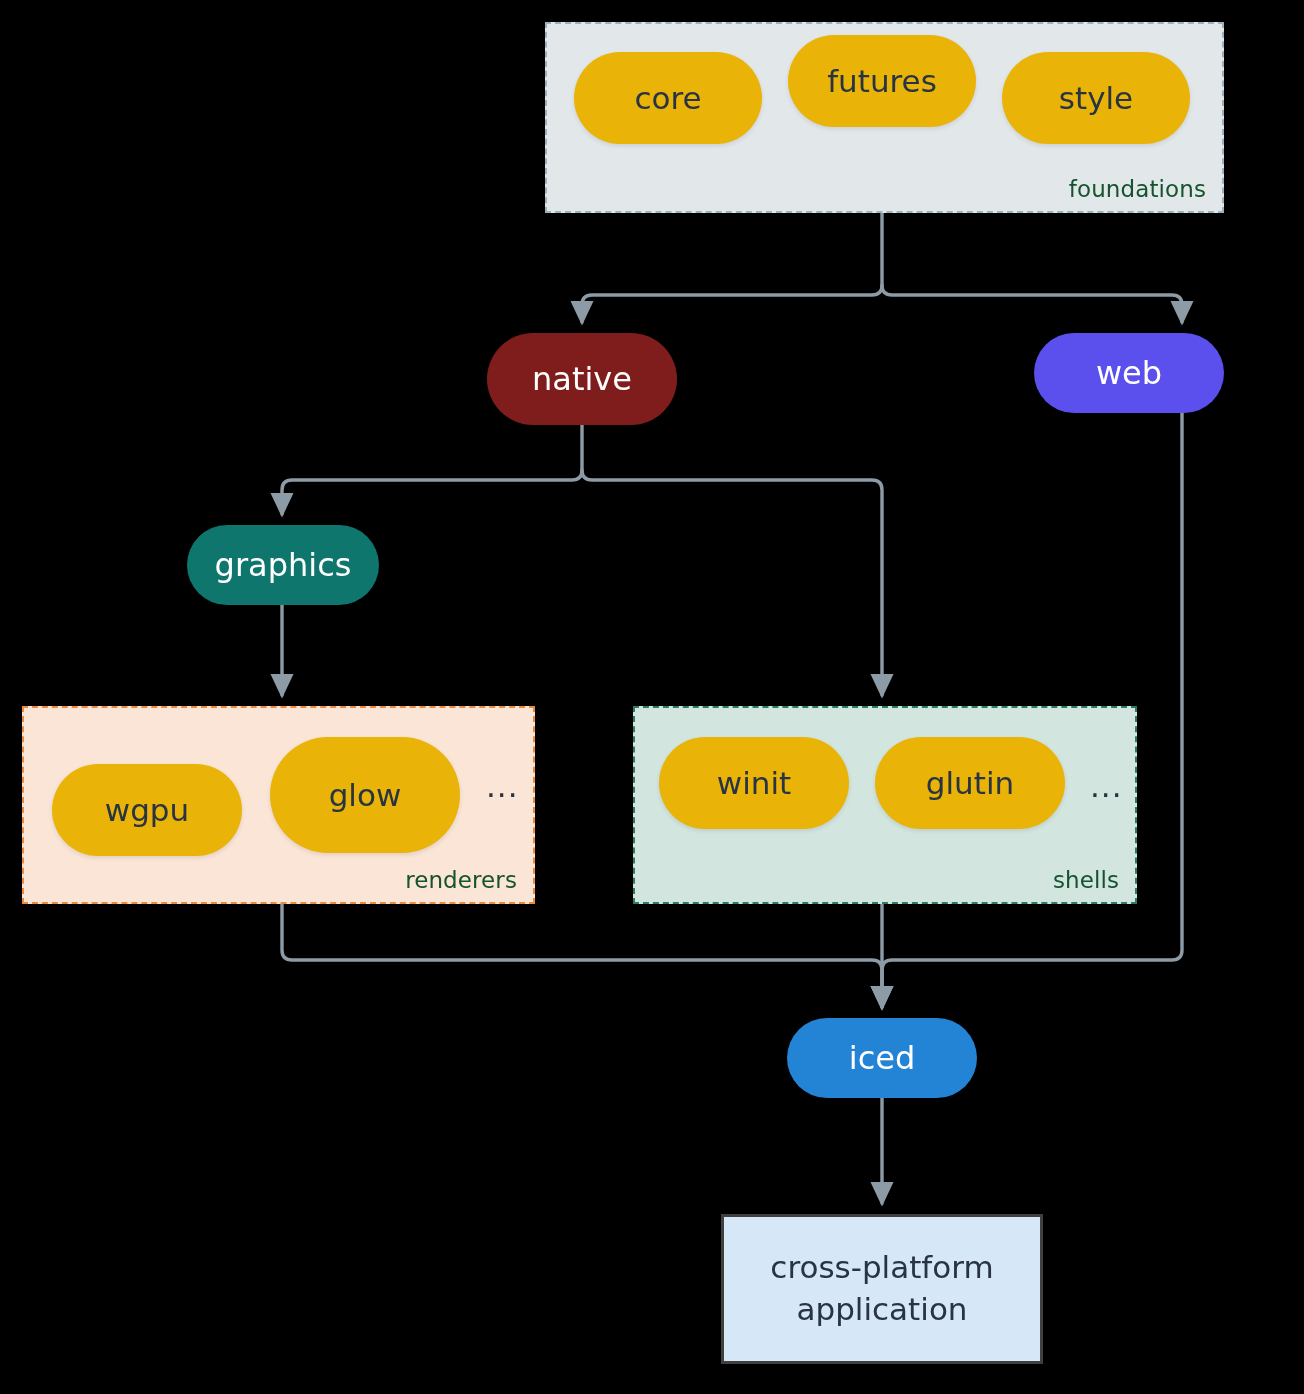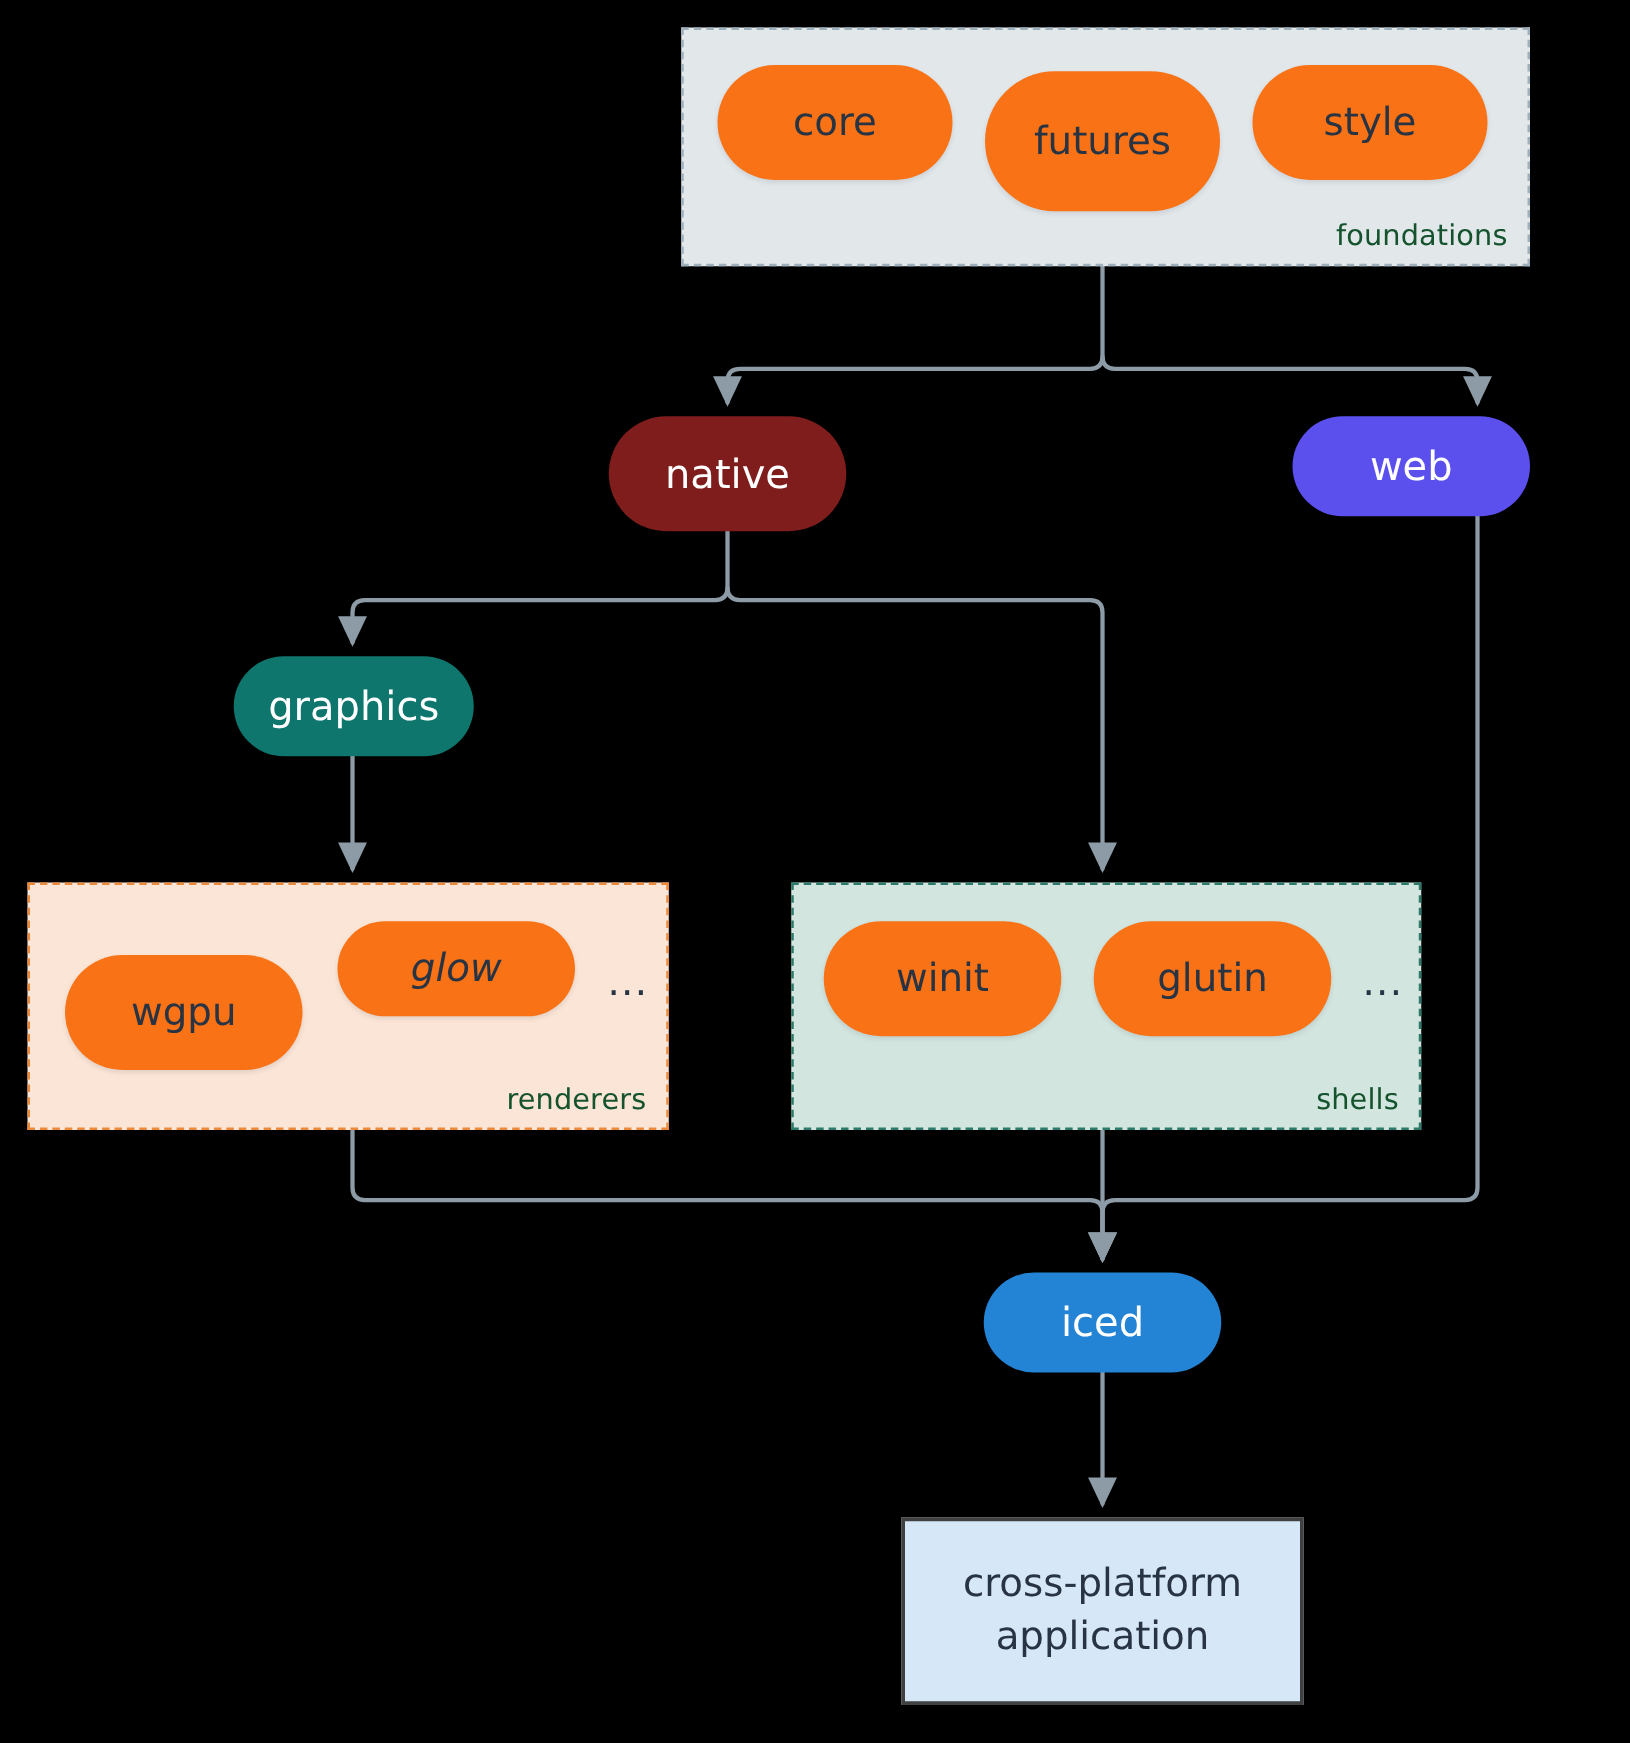--- a/index.html
+++ b/index.html
@@ -53,21 +53,21 @@
   #cluster-shells {
     left: 633px; top: 706px; width: 504px; height: 198px;
     background: #d3e5df;
     border-color: #2c7a69;
   }
 
   
   .pill {
     position: absolute;
     box-sizing: border-box;
-    background: #f97316;
+    background: #eab308;
     border-radius: 999px;
     display: flex;
     align-items: center;
     justify-content: center;
     color: #283443;
     font-size: 31px;
     box-shadow: 0 2px 4px rgba(40,52,67,0.12);
   }
   .ellipsis {
     position: absolute;
@@ -141,34 +141,34 @@
       <path d="M1182,413 L1182,950 Q1182,960 1172,960 L892,960 Q882,960 882,970 L882,1007" marker-end="url(#arrow)"></path>
 
       <path d="M882,1098 L882,1203" marker-end="url(#arrow)"></path>
     </g>
   </svg>
 
   <div class="cluster" id="cluster-foundations">
     <div class="pill" style="left:27px; top:28px; width:188px; height:92px;">
       <span>core</span>
     </div>
-    <div class="pill" style="left:241px; top:33px; width:188px; height:112px;">
+    <div class="pill" style="left:241px; top:11px; width:188px; height:92px;">
       <span>futures</span>
     </div>
     <div class="pill" style="left:455px; top:28px; width:188px; height:92px;">
       <span>style</span>
     </div>
     <div class="cluster-label">foundations</div>
   </div>
 
   <div class="cluster" id="cluster-renderers">
     <div class="pill" style="left:28px; top:29px; width:190px; height:92px;margin-top:27px;">
       <span>wgpu</span>
     </div>
-    <div class="pill" style="left:246px; top:29px; width:190px; height:76px;font-style:italic;">
+    <div class="pill" style="left:246px; top:29px; width:190px; height:116px;">
       <span>glow</span>
     </div>
     <div class="ellipsis" style="left:462px; top:63px;">...</div>
     <div class="cluster-label">renderers</div>
   </div>
 
   <div class="cluster" id="cluster-shells">
     <div class="pill" style="left:24px; top:29px; width:190px; height:92px;">
       <span>winit</span>
     </div>

